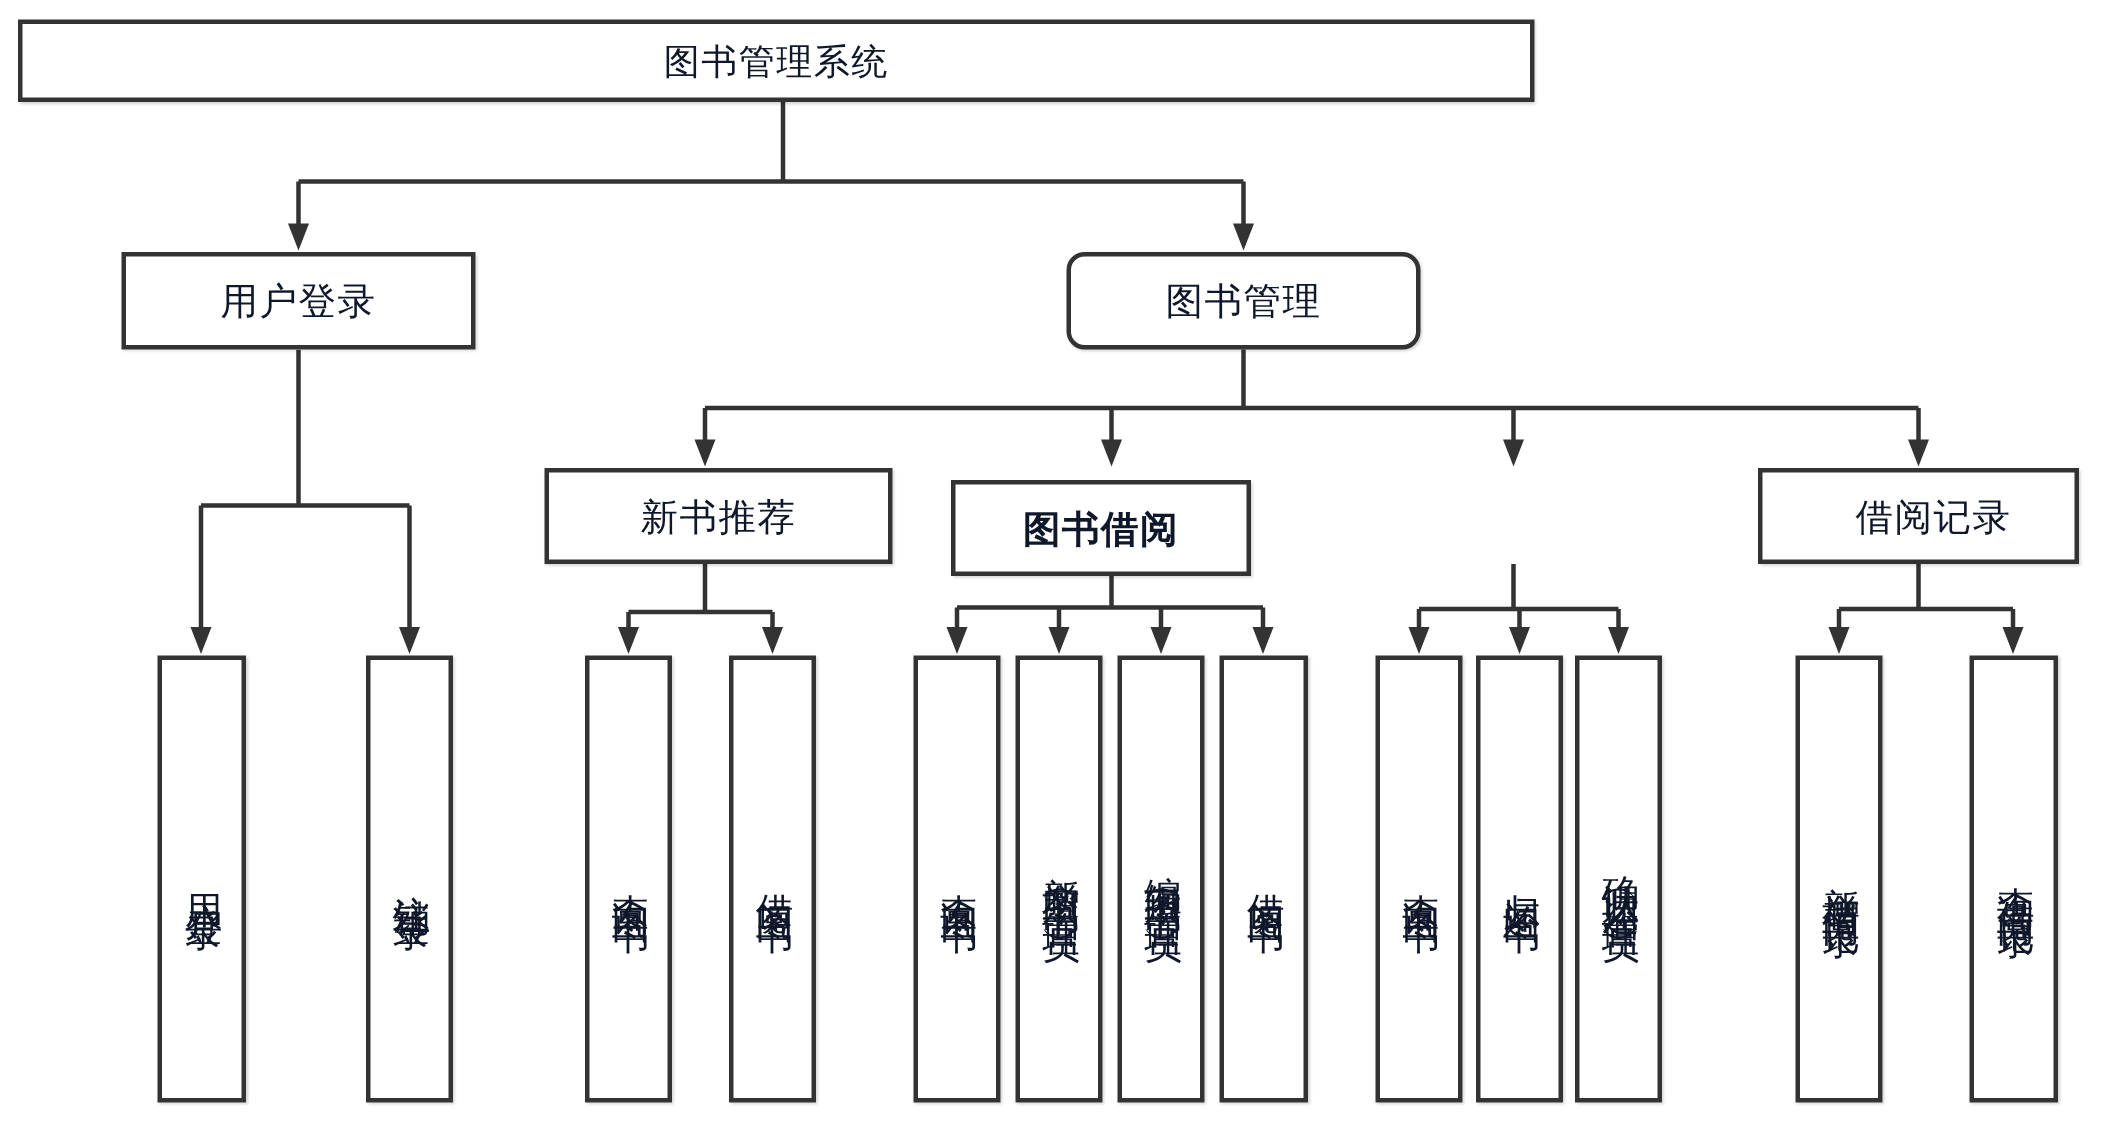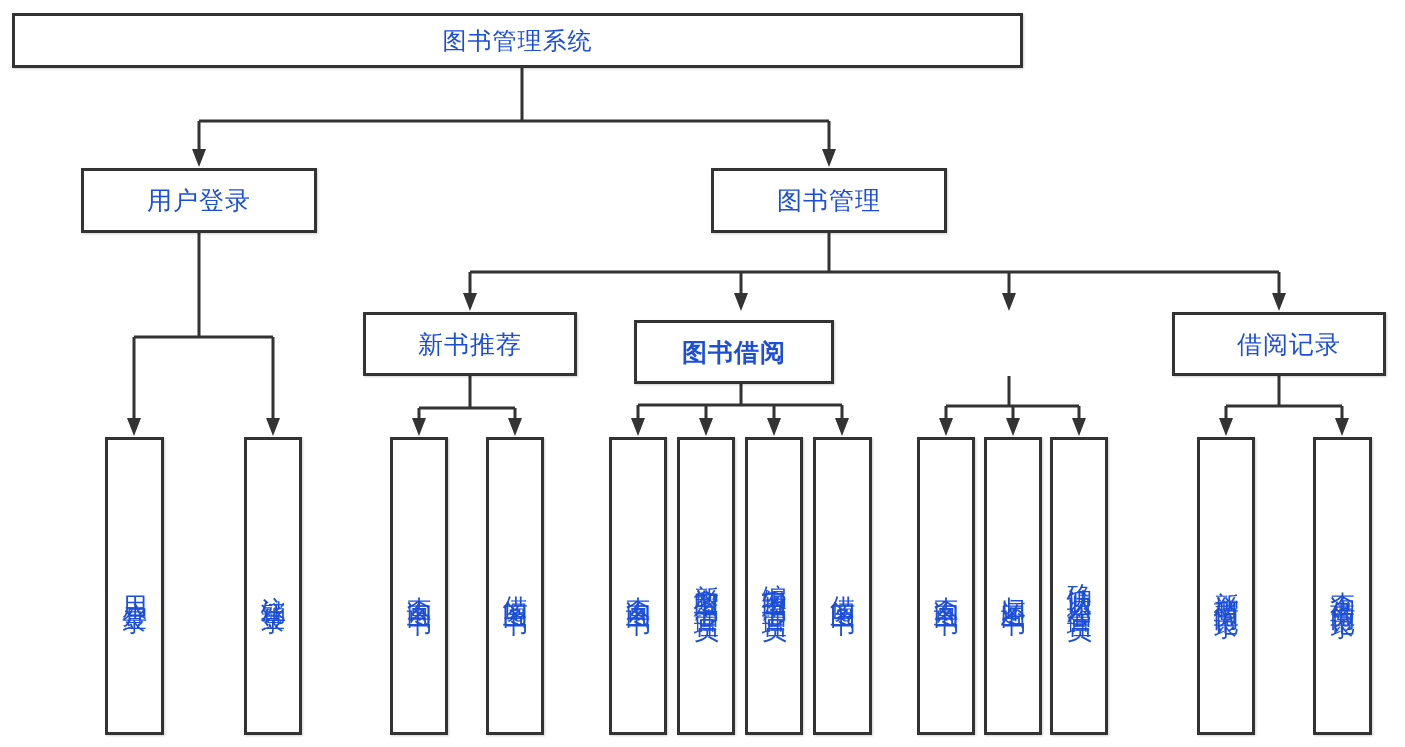--- a/index.html
+++ b/index.html
@@ -17,21 +17,21 @@
     box-sizing:border-box;
     border:3px solid #333333;
     background:#ffffff;
     display:flex;
     align-items:center;
     justify-content:center;
     text-align:right;
     box-shadow:1px 1px 2px rgba(0,0,0,0.18);
     font-size:25px;
     letter-spacing:1px;
-    color:#1d4ed8;
+    color:#0f172a;
   }
   .box.root { font-size:24px; }
   .box.v span {
     writing-mode:vertical-rl;
     text-orientation:mixed;
     letter-spacing:5px;
     line-height:1.1;
     white-space:nowrap;
   }
   .watermark {
@@ -71,25 +71,25 @@
              M1335 418 L1349 418 L1342 436 Z"></path>
   </svg>
 
   <div class="box root" style="left:12px; top:13px; width:1011px; height:55px;">
     <span>图书管理系统</span>
   </div>
 
   <div class="box" style="left:81px; top:168px; width:236px; height:65px;">
     <span>用户登录</span>
   </div>
-  <div class="box" style="left:711px; top:168px; width:236px; height:65px;">
+  <div class="box" style="left:711px; top:168px; width:236px; height:65px;border-radius:12px;">
     <span>图书管理</span>
   </div>
 
-  <div class="box" style="left:363px; top:312px; width:214px; height:64px;">
+  <div class="box" style="left:363px; top:312px; width:232px; height:64px;">
     <span>新书推荐</span>
   </div>
   <div class="box" style="left:634px; top:320px; width:200px; height:64px;font-weight:bold;">
     <span>图书借阅</span>
   </div>
   <div class="box" style="left:1172px; top:312px; width:214px; height:64px;padding-left:20px;">
     <span>借阅记录</span>
   </div>
 
   <div class="box v" style="left:105px; top:437px; width:59px; height:298px;">

